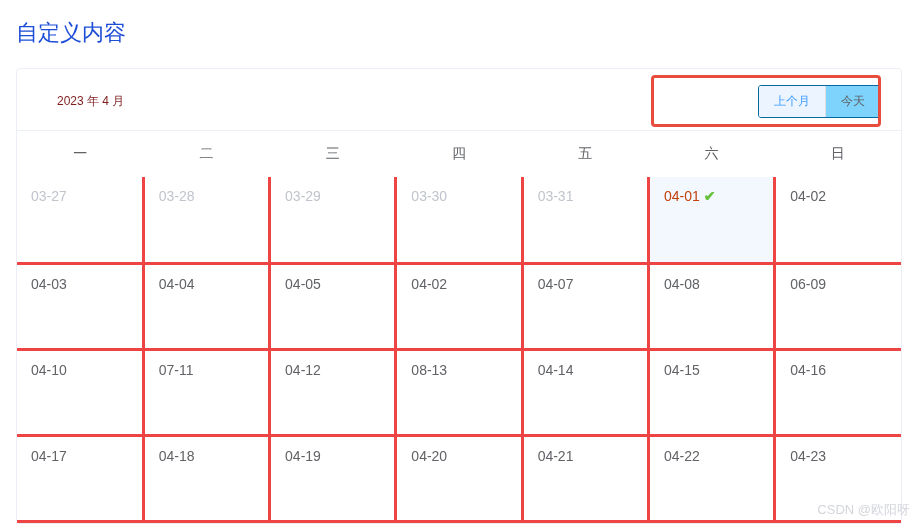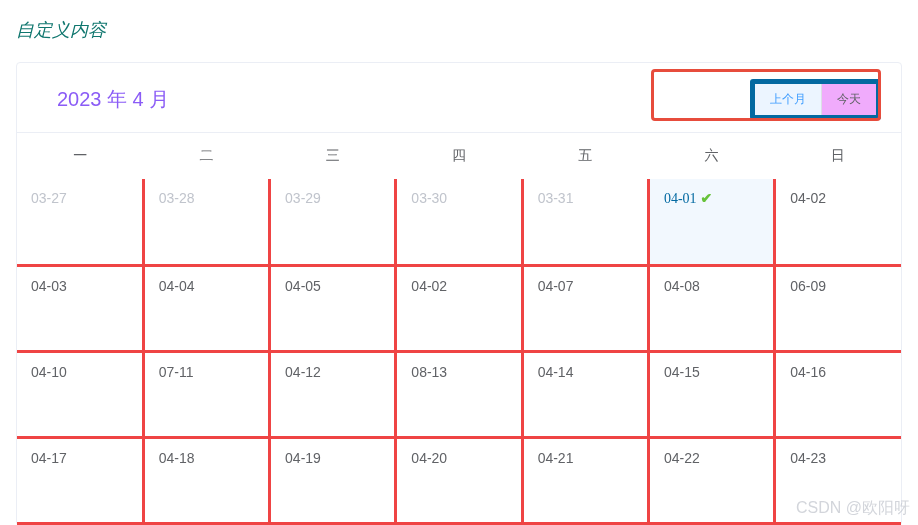--- a/index.html
+++ b/index.html
@@ -1,38 +1,38 @@
 <!DOCTYPE html>
 <html><head>
   <meta charset="utf-8">
   <style>
     * { margin: 0; padding: 0; box-sizing: border-box; }
     body { font-family: -apple-system, BlinkMacSystemFont, "Segoe UI", "PingFang SC", "Hiragino Sans GB", "Microsoft YaHei", sans-serif; background: #fff; color: #303133; padding: 18px 16px; width: 918px; }
-    .page-title { font-size: 18px; font-weight: 400; color: #0f766e; margin-bottom: 20px; font-style: italic; }
+    .page-title { font-size: 22px; font-weight: 400; color: #1d4ed8; margin-bottom: 20px; }
     .card { border: 1px solid #ebeef5; border-radius: 4px; padding: 16px 0 0; position: relative; }
     .header-row { display: flex; justify-content: space-between; align-items: center; padding: 0 20px 12px 40px; border-bottom: 1px solid #ebeef5; }
-    .date-title { font-size: 20px; color: #8b5cf6; }
-    .btn-group { display: flex; border: 5px solid #0369a1; border-radius: 3px; overflow: hidden; }
-    .btn { font-size: 12px; padding: 7px 15px; background: #f0abfc; border: none; border-right: 1px solid #dcdfe6; cursor: pointer; color: #606266; }
+    .date-title { font-size: 12px; color: #7f1d1d; }
+    .btn-group { display: flex; border: 1px solid #0369a1; border-radius: 3px; overflow: hidden; }
+    .btn { font-size: 12px; padding: 7px 15px; background: #7dd3fc; border: none; border-right: 1px solid #dcdfe6; cursor: pointer; color: #606266; }
     .btn:last-child { border-right: none; }
     .btn.active { color: #409eff; background: #ecf5ff; }
     .highlight-box { position: absolute; border: 3px solid #e74c3c; border-radius: 4px; pointer-events: none; top: 6px; right: 20px; width: 230px; height: 52px; }
     table { width: 100%; border-collapse: collapse; table-layout: fixed; }
     thead th { font-weight: 400; color: #606266; font-size: 14px; padding: 14px 0; text-align: center; }
     tbody td { border: 3px solid #ef4444; padding: 0; vertical-align: top; height: 86px; }
     tbody tr:first-child td { border-top: none; }
     tbody td:first-child { border-left: none; }
     tbody td:last-child { border-right: none; }
     .cell { padding: 10px 0 0 14px; height: 100%; }
     .day-label { font-size: 14px; color: #606266; }
     .prev-month .day-label, .next-month .day-label { color: #c0c4cc; text-align: center; }
     .today { background: #f2f8fe; }
-    .today .day-label { color: #0369a1; font-family: Liberation Serif, serif; }
+    .today .day-label { color: #c2410c; }
     .check { color: #67c23a; font-weight: bold; margin-left: 4px; font-size: 14px; }
-    .watermark { position: fixed; right: 8px; bottom: 6px; font-size: 16px; color: #c0c4cc; opacity: 0.7; pointer-events: none; }
+    .watermark { position: fixed; right: 8px; bottom: 6px; font-size: 13px; color: #c0c4cc; opacity: 0.7; pointer-events: none; }
   </style>
 </head>
 <body>
 
 <div class="page-title">自定义内容</div>
 
 <div class="card">
   <div class="header-row">
     <div class="date-title">2023 年 4 月</div>
     <div class="btn-group">

